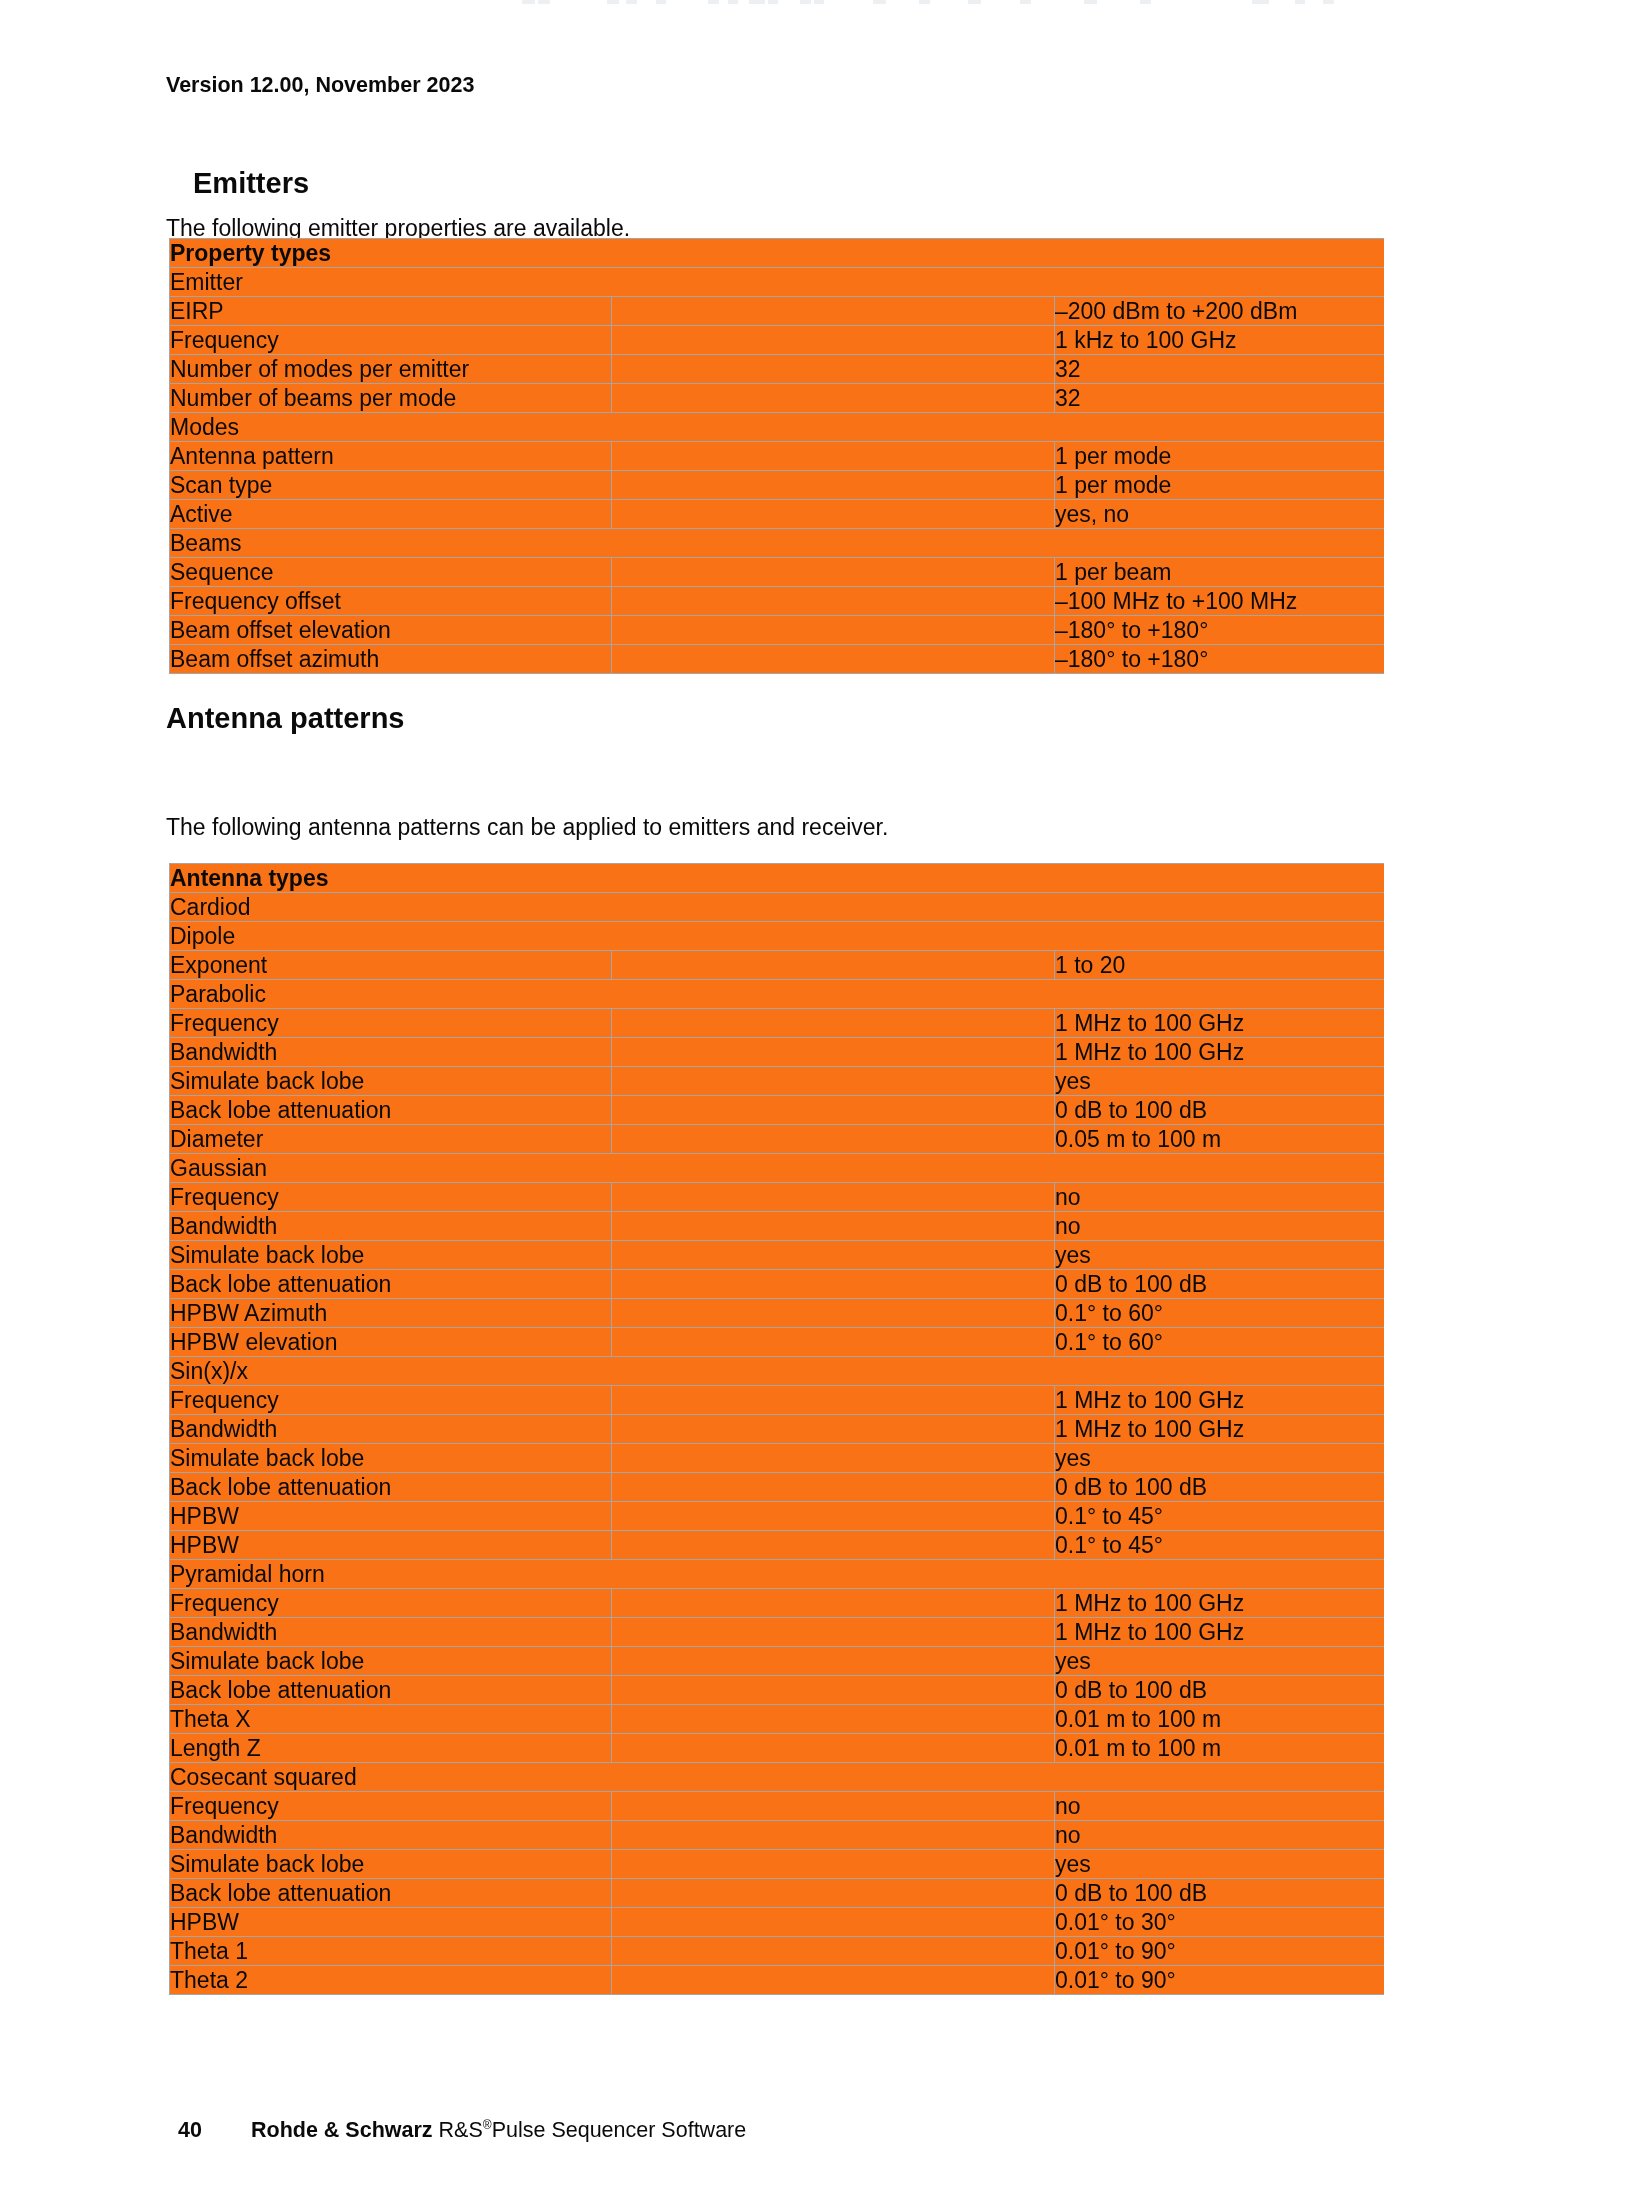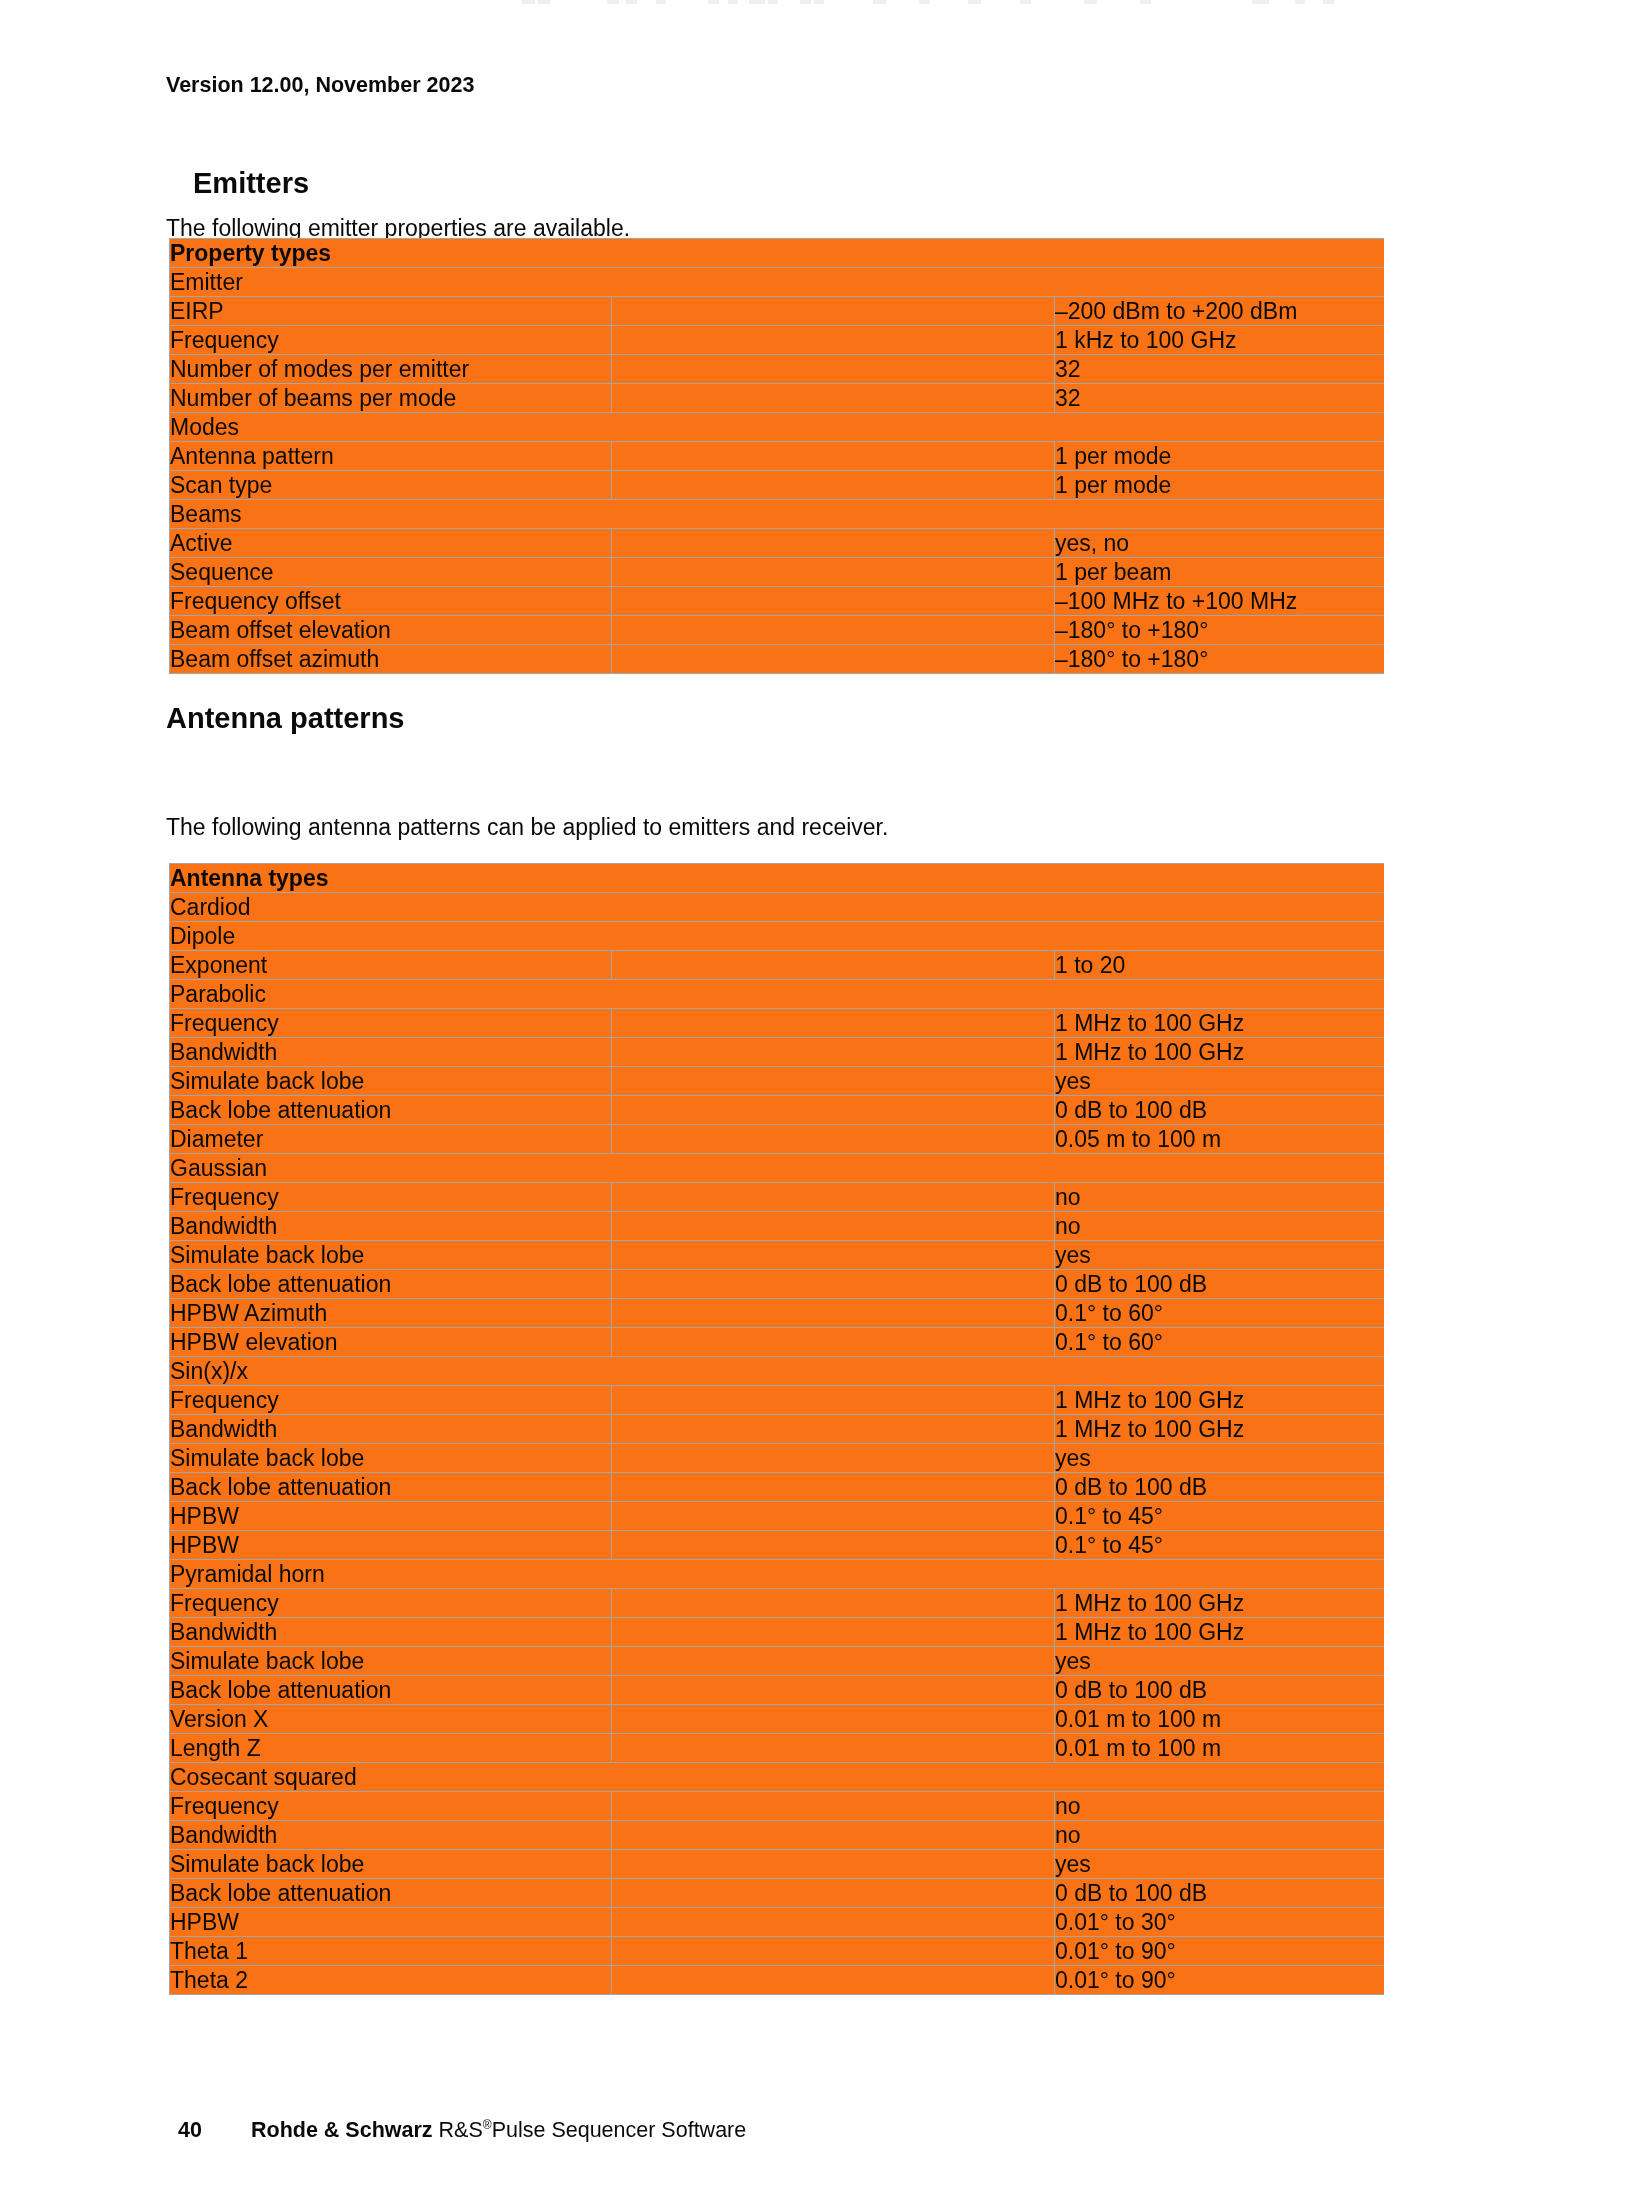--- a/index.html
+++ b/index.html
@@ -135,26 +135,26 @@
           <td class="prop">Antenna pattern</td>
           <td class="mid"></td>
           <td class="val">1 per mode</td>
         </tr>
         <tr>
           <td class="prop">Scan type</td>
           <td class="mid"></td>
           <td class="val">1 per mode</td>
         </tr>
         <tr>
+          <td class="prop">Active</td>
+          <td class="mid"></td>
+          <td class="val">yes, no</td>
+        </tr>
+        <tr>
           <td class="sect" colspan="3">Beams</td>
-        </tr>
-        <tr>
-          <td class="prop">Active</td>
-          <td class="mid"></td>
-          <td class="val">yes, no</td>
         </tr>
         <tr>
           <td class="prop">Sequence</td>
           <td class="mid"></td>
           <td class="val">1 per beam</td>
         </tr>
         <tr>
           <td class="prop">Frequency offset</td>
           <td class="mid"></td>
           <td class="val">–100 MHz to +100 MHz</td>
@@ -306,21 +306,21 @@
           <td class="prop">Simulate back lobe</td>
           <td class="mid"></td>
           <td class="val">yes</td>
         </tr>
         <tr>
           <td class="prop">Back lobe attenuation</td>
           <td class="mid"></td>
           <td class="val">0 dB to 100 dB</td>
         </tr>
         <tr>
-          <td class="prop">Version X</td>
+          <td class="prop">Theta X</td>
           <td class="mid"></td>
           <td class="val">0.01 m to 100 m</td>
         </tr>
         <tr>
           <td class="prop">Length Z</td>
           <td class="mid"></td>
           <td class="val">0.01 m to 100 m</td>
         </tr>
         <tr>
           <td class="sect" colspan="3">Cosecant squared</td>

